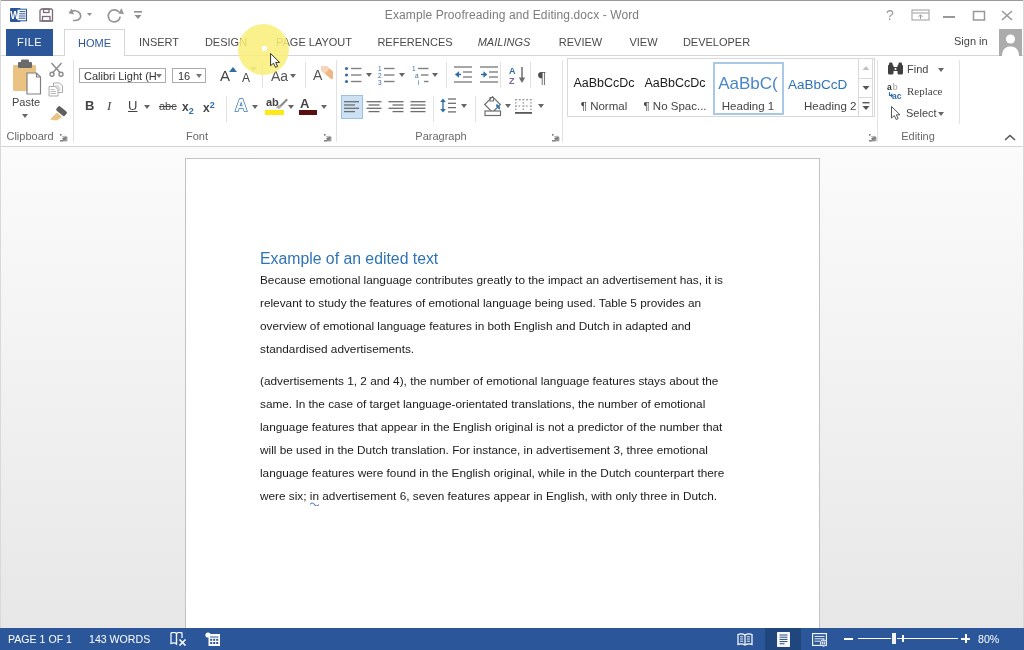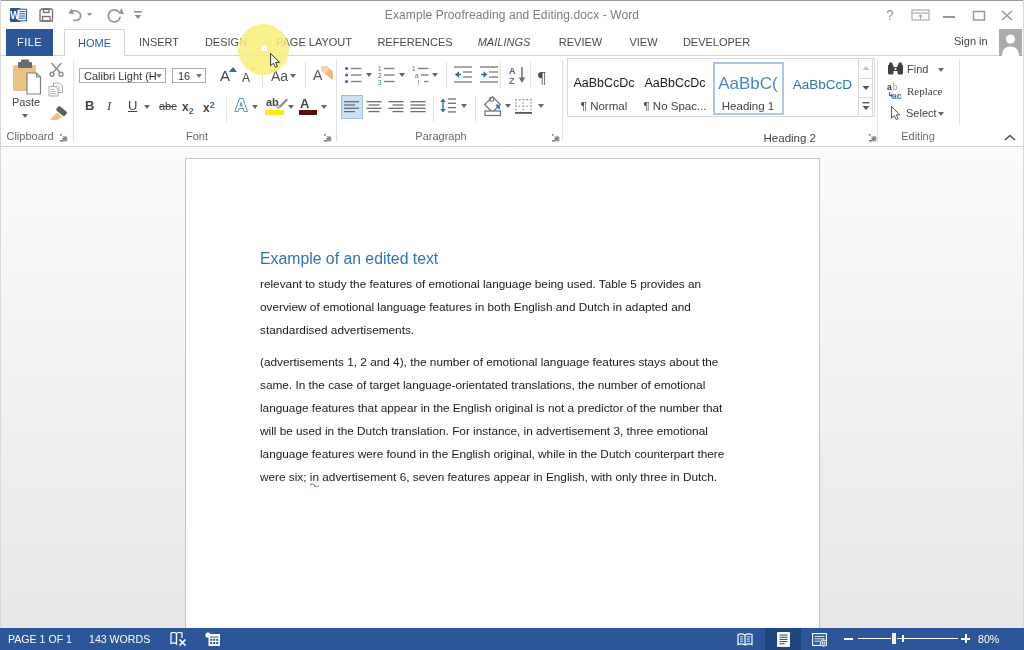--- a/index.html
+++ b/index.html
@@ -268,22 +268,22 @@
   </svg>
 
 <div class="abs" style="left:567px;top:58px;width:308px;height:59px;border:1px solid #d9d9d9;background:#fff;"></div>
 <div class="abs" style="left:712.5px;top:62px;width:71px;height:53px;background:#fff;border:2px solid #a9c7e7;"></div>
 <div class="abs" style="left:572px;top:76px;width:64px;text-align:center;font-size:12.5px;color:#1a1a1a;">AaBbCcDc</div>
 <div class="abs" style="left:572px;top:100px;width:64px;text-align:center;font-size:11.5px;color:#444;">¶ Normal</div>
 <div class="abs" style="left:643px;top:76px;width:64px;text-align:center;font-size:12.5px;color:#1a1a1a;">AaBbCcDc</div>
 <div class="abs" style="left:643px;top:100px;width:64px;text-align:center;font-size:11.5px;color:#444;">¶ No Spac...</div>
 <div class="abs" style="left:712px;top:74px;width:72px;text-align:center;font-size:17px;color:#4a86c5;">AaBbC(</div>
 <div class="abs" style="left:712px;top:100px;width:72px;text-align:center;font-size:11.5px;color:#444;">Heading 1</div>
-<div class="abs" style="left:788px;top:77px;width:64px;text-align:right;font-size:13.5px;color:#2e74b5;">AaBbCcD</div>
-<div class="abs" style="left:752px;top:100px;width:64px;text-align:right;font-size:11.5px;color:#444;margin-top:32px;">Heading 2</div>
+<div class="abs" style="left:788px;top:77px;width:64px;text-align:left;font-size:13.5px;color:#2e74b5;">AaBbCcD</div>
+<div class="abs" style="left:804px;top:100px;width:64px;text-align:left;font-size:11.5px;color:#444;">Heading 2</div>
 
 <div class="abs" style="left:858px;top:58px;width:15px;height:59px;border:1px solid #d9d9d9;"></div>
 <svg class="abs" style="left:862px;top:66px;" width="8" height="46" viewBox="0 0 8 46">
   <path d="M0.5 4 L4 0 L7.5 4 Z" fill="#c2c2c2"></path>
   <path d="M0.5 20 L7.5 20 L4 24 Z" fill="#555"></path>
   <rect x="0.5" y="36" width="7" height="1.4" fill="#555"></rect>
   <path d="M0.5 40 L7.5 40 L4 44 Z" fill="#555"></path>
 </svg>
 <div class="abs" style="left:858px;top:77.6px;width:15px;height:1px;background:#d9d9d9;"></div>
 <div class="abs" style="left:858px;top:97.2px;width:15px;height:1px;background:#d9d9d9;"></div>
@@ -416,20 +416,21 @@
 <div class="abs caret" style="left:321px;top:105px;"></div>
 <div class="abs gdiv" style="left:336px;top:60px;height:82px;"></div>
 <div class="abs glabel" style="left:167px;top:130px;width:60px;">Font</div>
 <svg class="abs" style="left:324px;top:134px;" width="8" height="8" viewBox="0 0 8 8">
     <path d="M0 0 L0 1.2 L1.2 1.2 L1.2 0 Z M0 6.8 L6.8 6.8 L6.8 3 L5.6 3 L5.6 5.6 L3 5.6 L3 6.8 Z M2.5 2 L5 4.5 M5 1.8 L5 4.5 L2.3 4.5" fill="none" stroke="#777" stroke-width="1"></path>
   </svg>
 <div class="abs" id="workspace">
   <div id="page">
     <div id="doc">
       <div class="line h1" style="height:26px;">Example of an edited text</div>
+      <div class="line" style="margin-top:-4px;">Because emotional language contributes greatly to the impact an advertisement has, it is</div>
       <div class="line">relevant to study the features of emotional language being used. Table 5 provides an</div>
       <div class="line">overview of emotional language features in both English and Dutch in adapted and</div>
       <div class="line">standardised advertisements.</div>
       <div class="line" style="height:9px;"></div>
       <div class="line">(advertisements 1, 2 and 4), the number of emotional language features stays about the</div>
       <div class="line">same. In the case of target language-orientated translations, the number of emotional</div>
       <div class="line">language features that appear in the English original is not a predictor of the number that</div>
       <div class="line">will be used in the Dutch translation. For instance, in advertisement 3, three emotional</div>
       <div class="line">language features were found in the English original, while in the Dutch counterpart there</div>
       <div class="line">were six; <span id="sq">in<svg style="position:absolute;left:0.5px;top:15.5px;" width="9" height="5" viewBox="0 0 9 5">

